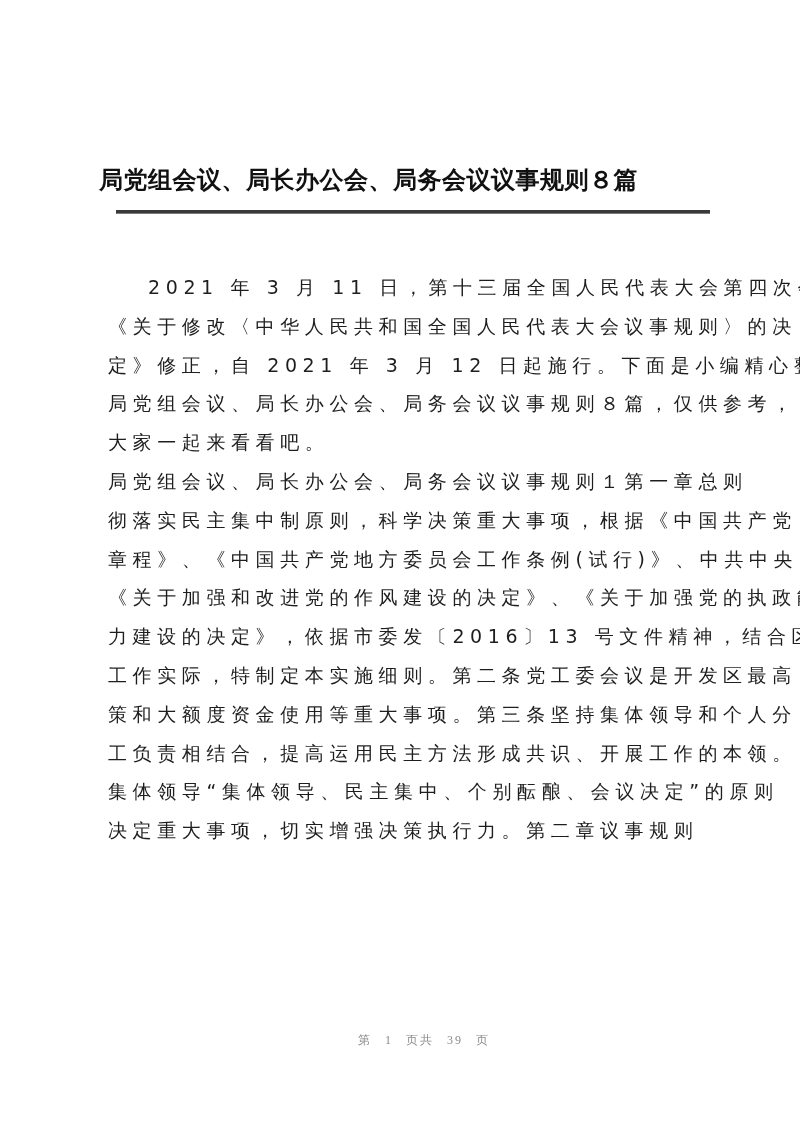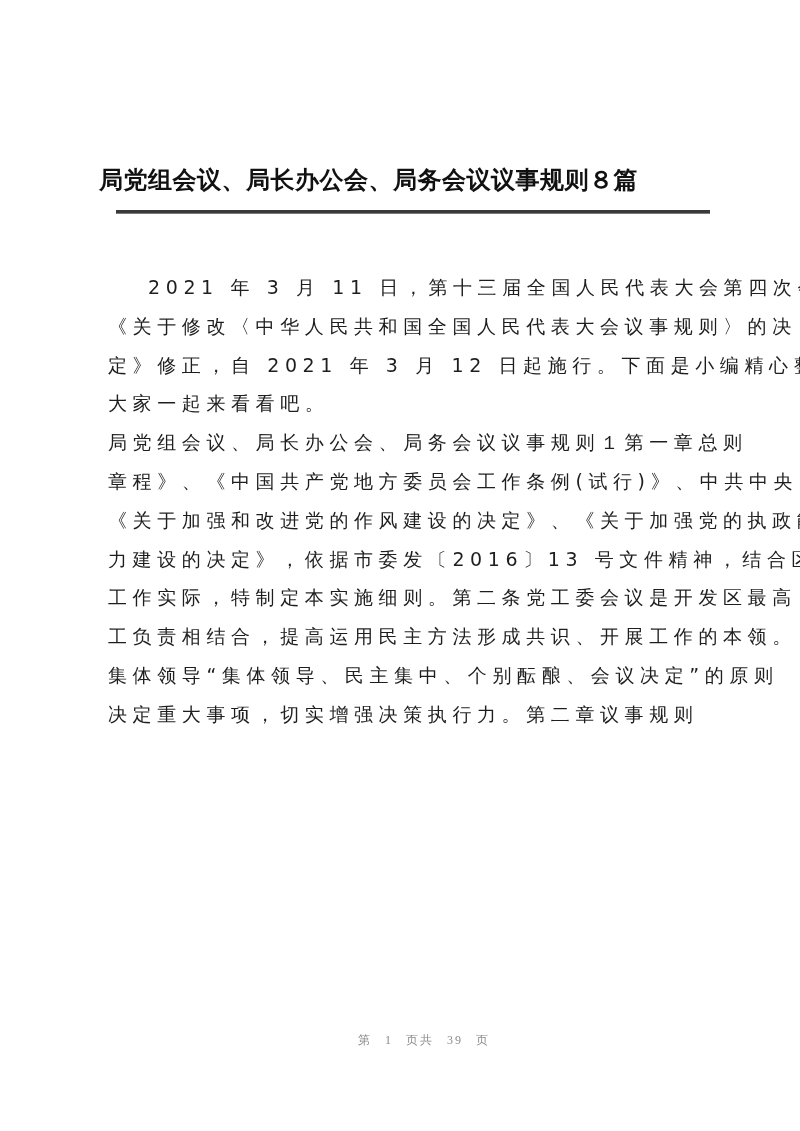--- a/index.html
+++ b/index.html
@@ -82,26 +82,29 @@
 <div class="page">
 
   <div class="doc-title">局党组会议、局长办公会、局务会议议事规则８篇</div>
 
   <div class="title-rule"></div>
 
   <div class="body-text">
     <span class="line indent">2021 年 3 月 11 日，第十三届全国人民代表大会第四次会议</span>
     <span class="line">《关于修改〈中华人民共和国全国人民代表大会议事规则〉的决</span>
     <span class="line">定》修正，自 2021 年 3 月 12 日起施行。下面是小编精心整理的</span>
+    <span class="line">局党组会议、局长办公会、局务会议议事规则８篇，仅供参考，</span>
     <span class="line">大家一起来看看吧。</span>
     <span class="line">局党组会议、局长办公会、局务会议议事规则１第一章总则</span>
+    <span class="line">彻落实民主集中制原则，科学决策重大事项，根据《中国共产党</span>
     <span class="line">章程》、《中国共产党地方委员会工作条例(试行)》、中共中央</span>
     <span class="line">《关于加强和改进党的作风建设的决定》、《关于加强党的执政能</span>
     <span class="line">力建设的决定》，依据市委发〔2016〕13 号文件精神，结合区内</span>
     <span class="line">工作实际，特制定本实施细则。第二条党工委会议是开发区最高</span>
+    <span class="line">策和大额度资金使用等重大事项。第三条坚持集体领导和个人分</span>
     <span class="line">工负责相结合，提高运用民主方法形成共识、开展工作的本领。</span>
     <span class="line">集体领导“集体领导、民主集中、个别酝酿、会议决定”的原则</span>
     <span class="line">决定重大事项，切实增强决策执行力。第二章议事规则</span>
   </div>
 
   <div class="page-footer">第 1 页共 39 页</div>
 
 </div>
 
 </body></html>

